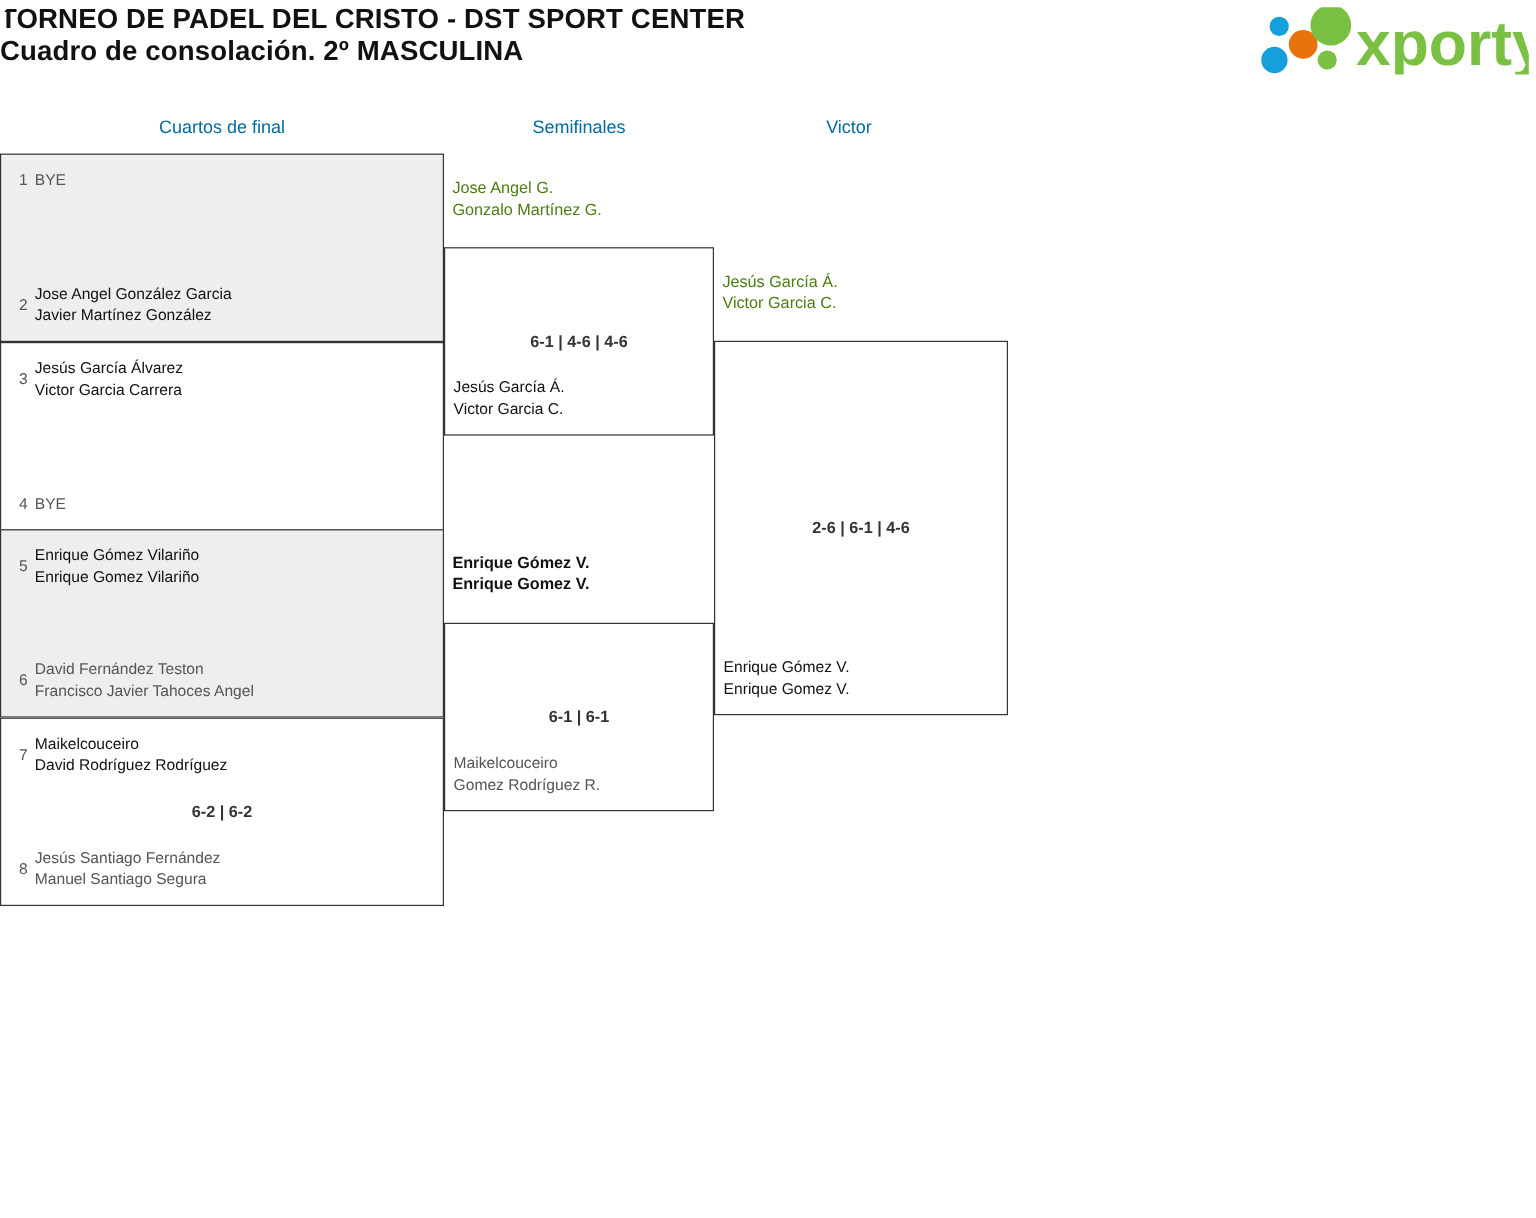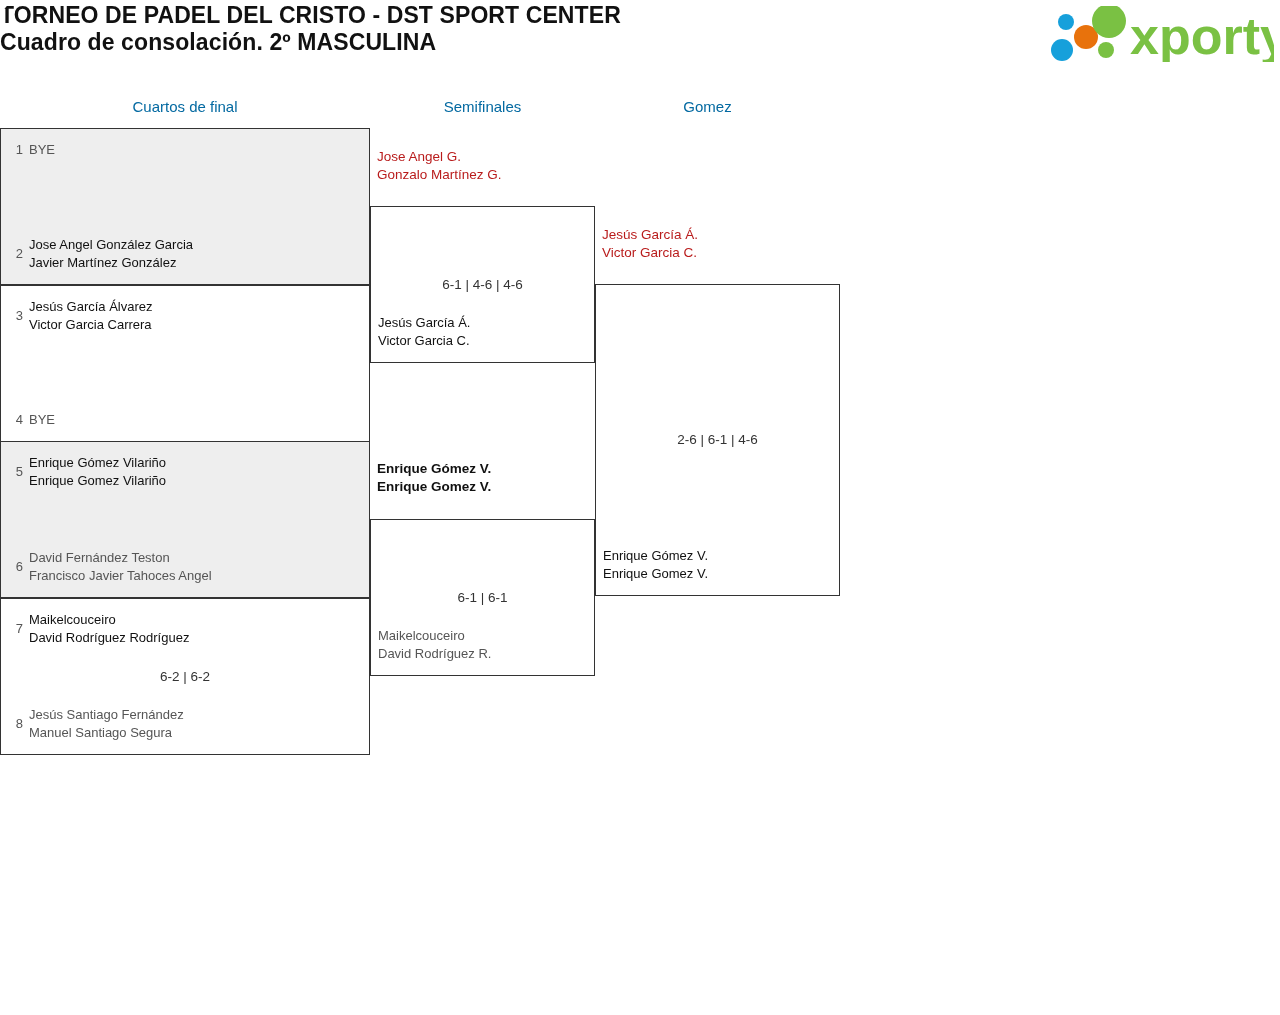--- a/index.html
+++ b/index.html
@@ -82,36 +82,37 @@
   .names.neutral { color: #555555; font-weight: normal; }
 
   
   .team.single .names { line-height: 18px; }
 
   .score {
     position: absolute; left: 0; right: 0;
     text-align: center;
     font-size: 13.5px; color: #333333;
     line-height: 18px;
+    font-weight: bold;
   }
 
   
   .r1 .score { top: 50%; margin-top: -9px; }
   .r2 .score { top: 50%; margin-top: -9px; }
   .r3 .score { top: 50%; margin-top: -9px; }
 
   
   .feed {
     position: absolute;
     font-size: 13.5px; line-height: 18px;
     padding-left: 7px;
   }
   .feed .n { white-space: nowrap; }
   .feed.winner { color: #111111; font-weight: bold; }
-  .feed.loser  { color: #b91c1c; font-weight: normal; }
+  .feed.loser  { color: #4d7c0f; font-weight: normal; }
 </style>
 </head>
 <body>
 
 <div id="page">
 
   <div class="title-block">
     <div class="title-line">TORNEO DE PADEL DEL CRISTO - DST SPORT CENTER</div>
     <div class="title-line">Cuadro de consolación. 2º MASCULINA</div>
   </div>
@@ -122,21 +123,21 @@
       <circle cx="16" cy="44" r="11" fill="#16A0DB"></circle>
       <circle cx="40" cy="31" r="12" fill="#E8720C"></circle>
       <circle cx="63" cy="15" r="17" fill="#7AC143"></circle>
       <circle cx="60" cy="44" r="8" fill="#7AC143"></circle>
       <text x="84" y="48" font-family="Liberation Sans, sans-serif" font-size="52" font-weight="bold" fill="#7AC143">xporty</text>
     </svg>
   </div>
 
   <div class="round-head" id="rh-qf">Cuartos de final</div>
   <div class="round-head" id="rh-sf">Semifinales</div>
-  <div class="round-head" id="rh-f">Gomez</div>
+  <div class="round-head" id="rh-f">Victor</div>
 
   <div class="match r1 shaded" id="m1">
     <div class="team top single">
       <span class="seed">1</span>
       <span class="names neutral">
         <span class="n">BYE</span>
       </span>
     </div>
     <div class="score"></div>
     <div class="team bottom">
@@ -218,21 +219,21 @@
         <div class="n">Victor Garcia C.</div>
       </span>
     </div>
   </div>
 
   <div class="match r2" id="m6">
     <div class="score">6-1 | 6-1</div>
     <div class="team bottom" style="padding-left:7px;">
       <span class="names loser">
         <div class="n">Maikelcouceiro</div>
-        <div class="n">David Rodríguez R.</div>
+        <div class="n">Gomez Rodríguez R.</div>
       </span>
     </div>
   </div>
 
   <div class="feed loser" style="left:595px; top:226px;">
     <div class="n">Jesús García Á.</div>
     <div class="n">Victor Garcia C.</div>
   </div>
 
   <div class="match r3" id="m7">

